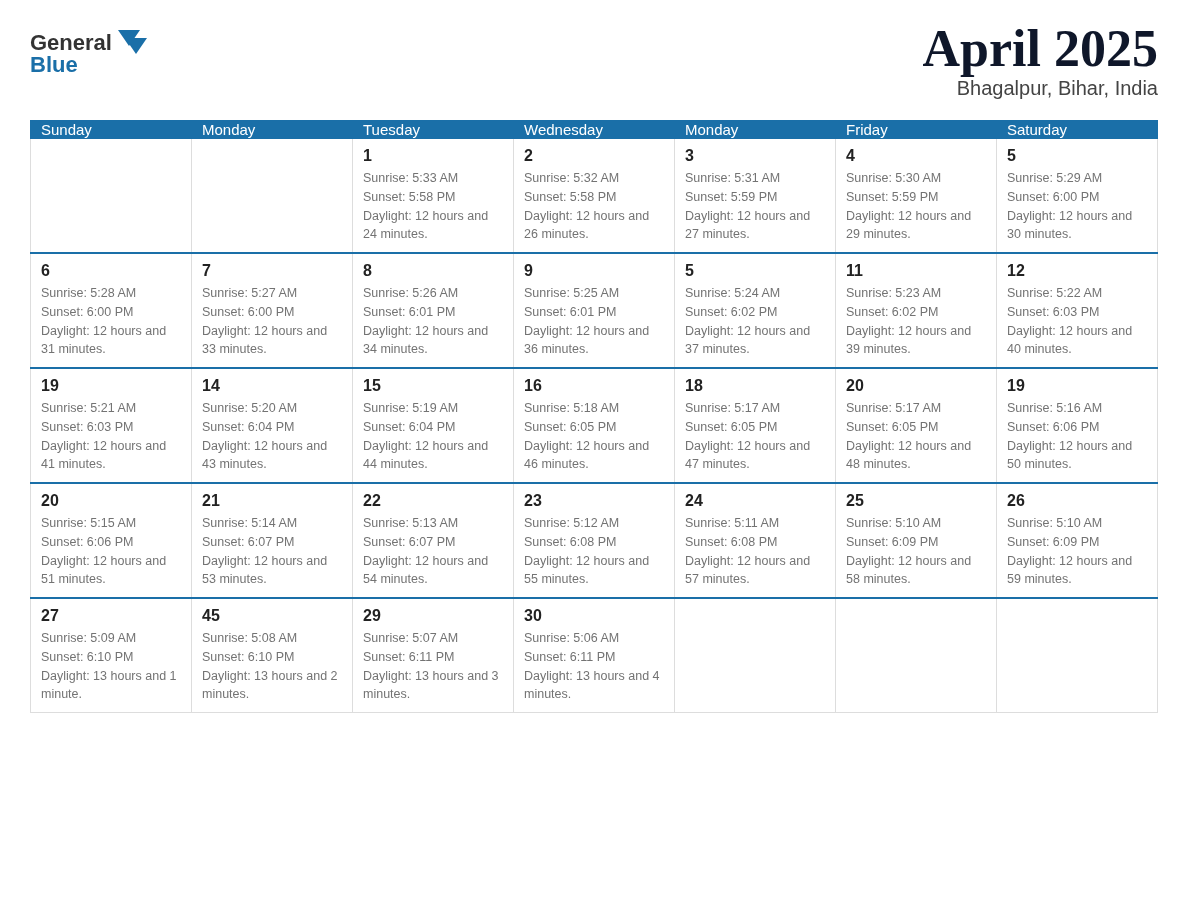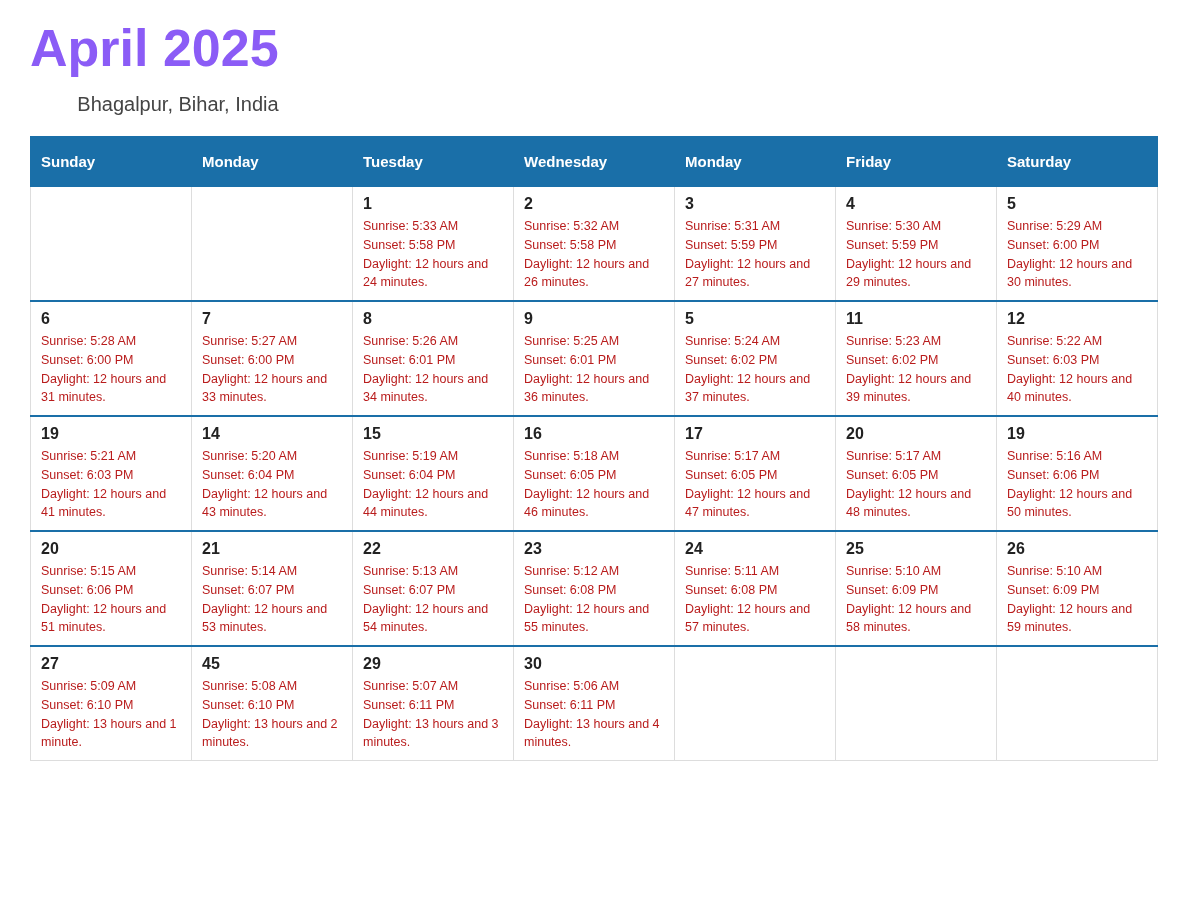--- a/index.html
+++ b/index.html
@@ -20,71 +20,85 @@
       display: flex;
       align-items: center;
       gap: 0;
     }
     .title-block {
       text-align: right;
     }
     .month-title {
       font-size: 52px;
       font-weight: bold;
-      color: #8b5cf6;
+      color: #0f172a;
       line-height: 1.1;
+      font-family: Liberation Serif, serif;
     }
     .location {
       font-size: 20px;
       color: #444;
-      margin-top: 16px;
+      margin-top: 0;
     }
     .calendar {
       width: 100%;
       border-collapse: collapse;
       border: 1px solid #ccc;
     }
     .calendar th {
       background-color: #1a6fa8;
       color: #fff;
-      padding: 16px 10px;
+      padding: 0 10px;
       font-size: 15px;
-      font-weight: bold;
+      font-weight: normal;
       text-align: left;
       border: 1px solid #1a6fa8;
     }
     .calendar td {
       vertical-align: top;
       padding: 8px 10px;
       border: 1px solid #ddd;
       width: calc(100% / 7);
       min-height: 100px;
     }
     .day-number {
       font-size: 16px;
       font-weight: bold;
       color: #222;
       margin-bottom: 4px;
     }
     .day-info {
       font-size: 12.5px;
-      color: #b91c1c;
+      color: #737373;
       line-height: 1.5;
     }
     .empty-cell {
       background: #fff;
     }
     .row-border td {
       border-top: 2px solid #1a6fa8;
     }
   </style>
 </head>
 <body>
 
 <div class="header">
+  <div class="logo">
+    <div>
+      <svg width="130" height="60" viewBox="0 0 130 60">
+
+        <text x="0" y="30" font-family="Arial" font-size="22" font-weight="bold" fill="#333">General</text>
+
+        <polygon points="88,10 110,10 99,26" fill="#1a6fa8"></polygon>
+        <polygon points="95,18 117,18 106,34" fill="#1a6fa8"></polygon>
+
+        <text x="0" y="52" font-family="Arial" font-size="22" font-weight="bold" fill="#1a6fa8">Blue</text>
+      </svg>
+    </div>
+  </div>
   <div class="title-block">
     <div class="month-title">April 2025</div>
     <div class="location">Bhagalpur, Bihar, India</div>
   </div>
 </div>
 
 <table class="calendar">
   <thead>
     <tr>
 
@@ -163,21 +177,21 @@
         </td>
         <td>
           <div class="day-number">15</div>
           <div class="day-info">Sunrise: 5:19 AM<br>Sunset: 6:04 PM<br>Daylight: 12 hours and 44 minutes.</div>
         </td>
         <td>
           <div class="day-number">16</div>
           <div class="day-info">Sunrise: 5:18 AM<br>Sunset: 6:05 PM<br>Daylight: 12 hours and 46 minutes.</div>
         </td>
         <td>
-          <div class="day-number">17</div>
+          <div class="day-number">18</div>
           <div class="day-info">Sunrise: 5:17 AM<br>Sunset: 6:05 PM<br>Daylight: 12 hours and 47 minutes.</div>
         </td>
         <td>
           <div class="day-number">20</div>
           <div class="day-info">Sunrise: 5:17 AM<br>Sunset: 6:05 PM<br>Daylight: 12 hours and 48 minutes.</div>
         </td>
         <td>
           <div class="day-number">19</div>
           <div class="day-info">Sunrise: 5:16 AM<br>Sunset: 6:06 PM<br>Daylight: 12 hours and 50 minutes.</div>
         </td>

